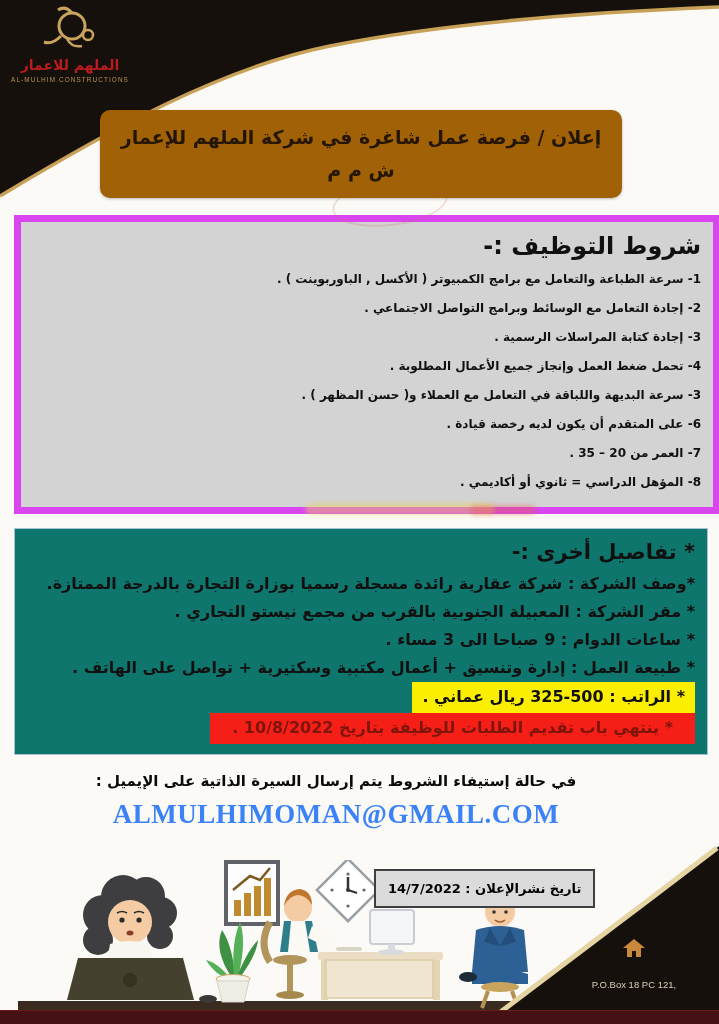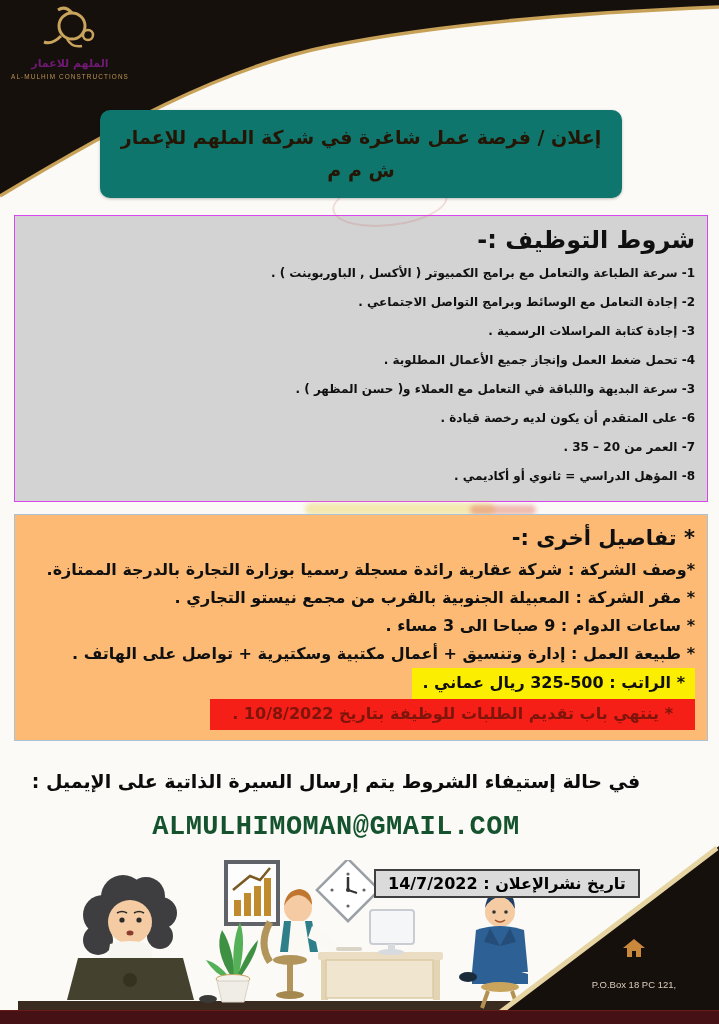--- a/index.html
+++ b/index.html
@@ -8,61 +8,61 @@
     background:#FBFAF6;overflow:hidden;
     font-family:"DejaVu Sans",sans-serif;
   }
   .ar{font-family:"DejaVu Sans",sans-serif;font-weight:bold;}
   svg{display:block;}
 
   
   .corner-top{position:absolute;top:0;left:0;z-index:5;}
   
   .logo{position:absolute;left:8px;top:4px;width:124px;z-index:6;text-align:center;}
-  .logo-ar{color:#701a75;font-size:11px;font-weight:bold;margin-top:1px;}
+  .logo-ar{color:#b91c1c;font-size:14px;font-weight:bold;margin-top:1px;}
   .logo-en{color:#B99350;font-size:6.4px;letter-spacing:1.1px;margin-top:3px;font-family:"Liberation Sans",sans-serif;}
 
   
   .banner{
     position:absolute;left:100px;top:110px;width:494px;z-index:10;
-    background:#0f766e;border-radius:10px;padding:11px 14px;
+    background:#a16207;border-radius:10px;padding:11px 14px;
     color:#241504;font-size:19px;line-height:33px;text-align:center;
     box-shadow:0 1px 3px rgba(0,0,0,.25);
   }
 
   
   .scribble{position:absolute;left:332px;top:180px;width:112px;height:42px;
     border:2px solid rgba(205,115,105,.22);border-radius:50%;transform:rotate(-7deg);z-index:4;}
   .smudge-y{position:absolute;left:305px;top:503px;width:190px;height:12px;
     background:rgba(235,210,90,.45);filter:blur(2px);border-radius:6px;}
   .smudge-r{position:absolute;left:470px;top:505px;width:66px;height:10px;
     background:rgba(225,95,75,.4);filter:blur(2px);border-radius:5px;}
 
   
   .box{position:absolute;left:14px;width:668px;padding:8px 12px 10px;text-align:right;color:#101010;}
-  .box.gray{top:215px;background:#D3D3D4;border:1px solid #d946ef;}
-  .box.blue{top:514px;background:#fdba74;border:1px solid #a9c2d6;}
+  .box.gray{top:215px;background:#D3D3D4;border:7px solid #d946ef;}
+  .box.blue{top:528px;background:#0f766e;border:1px solid #a9c2d6;}
   .box-title{font-size:24px;line-height:32px;margin-bottom:3px;}
   .box.blue .box-title{font-size:21px;line-height:30px;}
   .req-item{font-size:12px;line-height:29px;white-space:nowrap;}
   .det-item{font-size:16px;line-height:28px;white-space:nowrap;}
   .hl-yellow{background:#FBEE00;padding:1px 10px 2px;display:inline-block;}
   .hl-red{background:#F61F18;color:#7E150A;padding:1px 22px 2px;display:inline-block;}
 
   
   .contact{position:absolute;left:0;top:766px;width:672px;text-align:center;color:#0b0b0b;z-index:8;}
-  .contact-line{font-size:19px;line-height:30px;}
-  .email{font-family:Liberation Mono, monospace;font-weight:bold;font-size:27px;
-    letter-spacing:.5px;margin-top:16px;color:#14532d;}
+  .contact-line{font-size:15px;line-height:30px;}
+  .email{font-family:Liberation Serif, serif;font-weight:bold;font-size:27px;
+    letter-spacing:.5px;margin-top:3px;color:#3b82f6;}
 
   
   .date-box{
     position:absolute;left:374px;top:869px;z-index:9;
-    background:#DBDBDB;border:2px solid #3f3f3f;padding:3px 12px;
-    font-size:16px;color:#000;
+    background:#DBDBDB;border:2px solid #3f3f3f;padding:10px 12px;
+    font-size:13px;color:#000;
   }
 
   
   .illus{position:absolute;left:18px;top:860px;z-index:7;}
 
   
   .corner-bottom{position:absolute;right:0;bottom:0;z-index:20;}
   .footer{position:absolute;right:10px;top:938px;width:150px;z-index:25;text-align:center;
     color:#D9CDBC;font-family:"Liberation Sans",sans-serif;}
   .footer .addr{font-size:9.5px;line-height:13px;margin-top:20px;}

